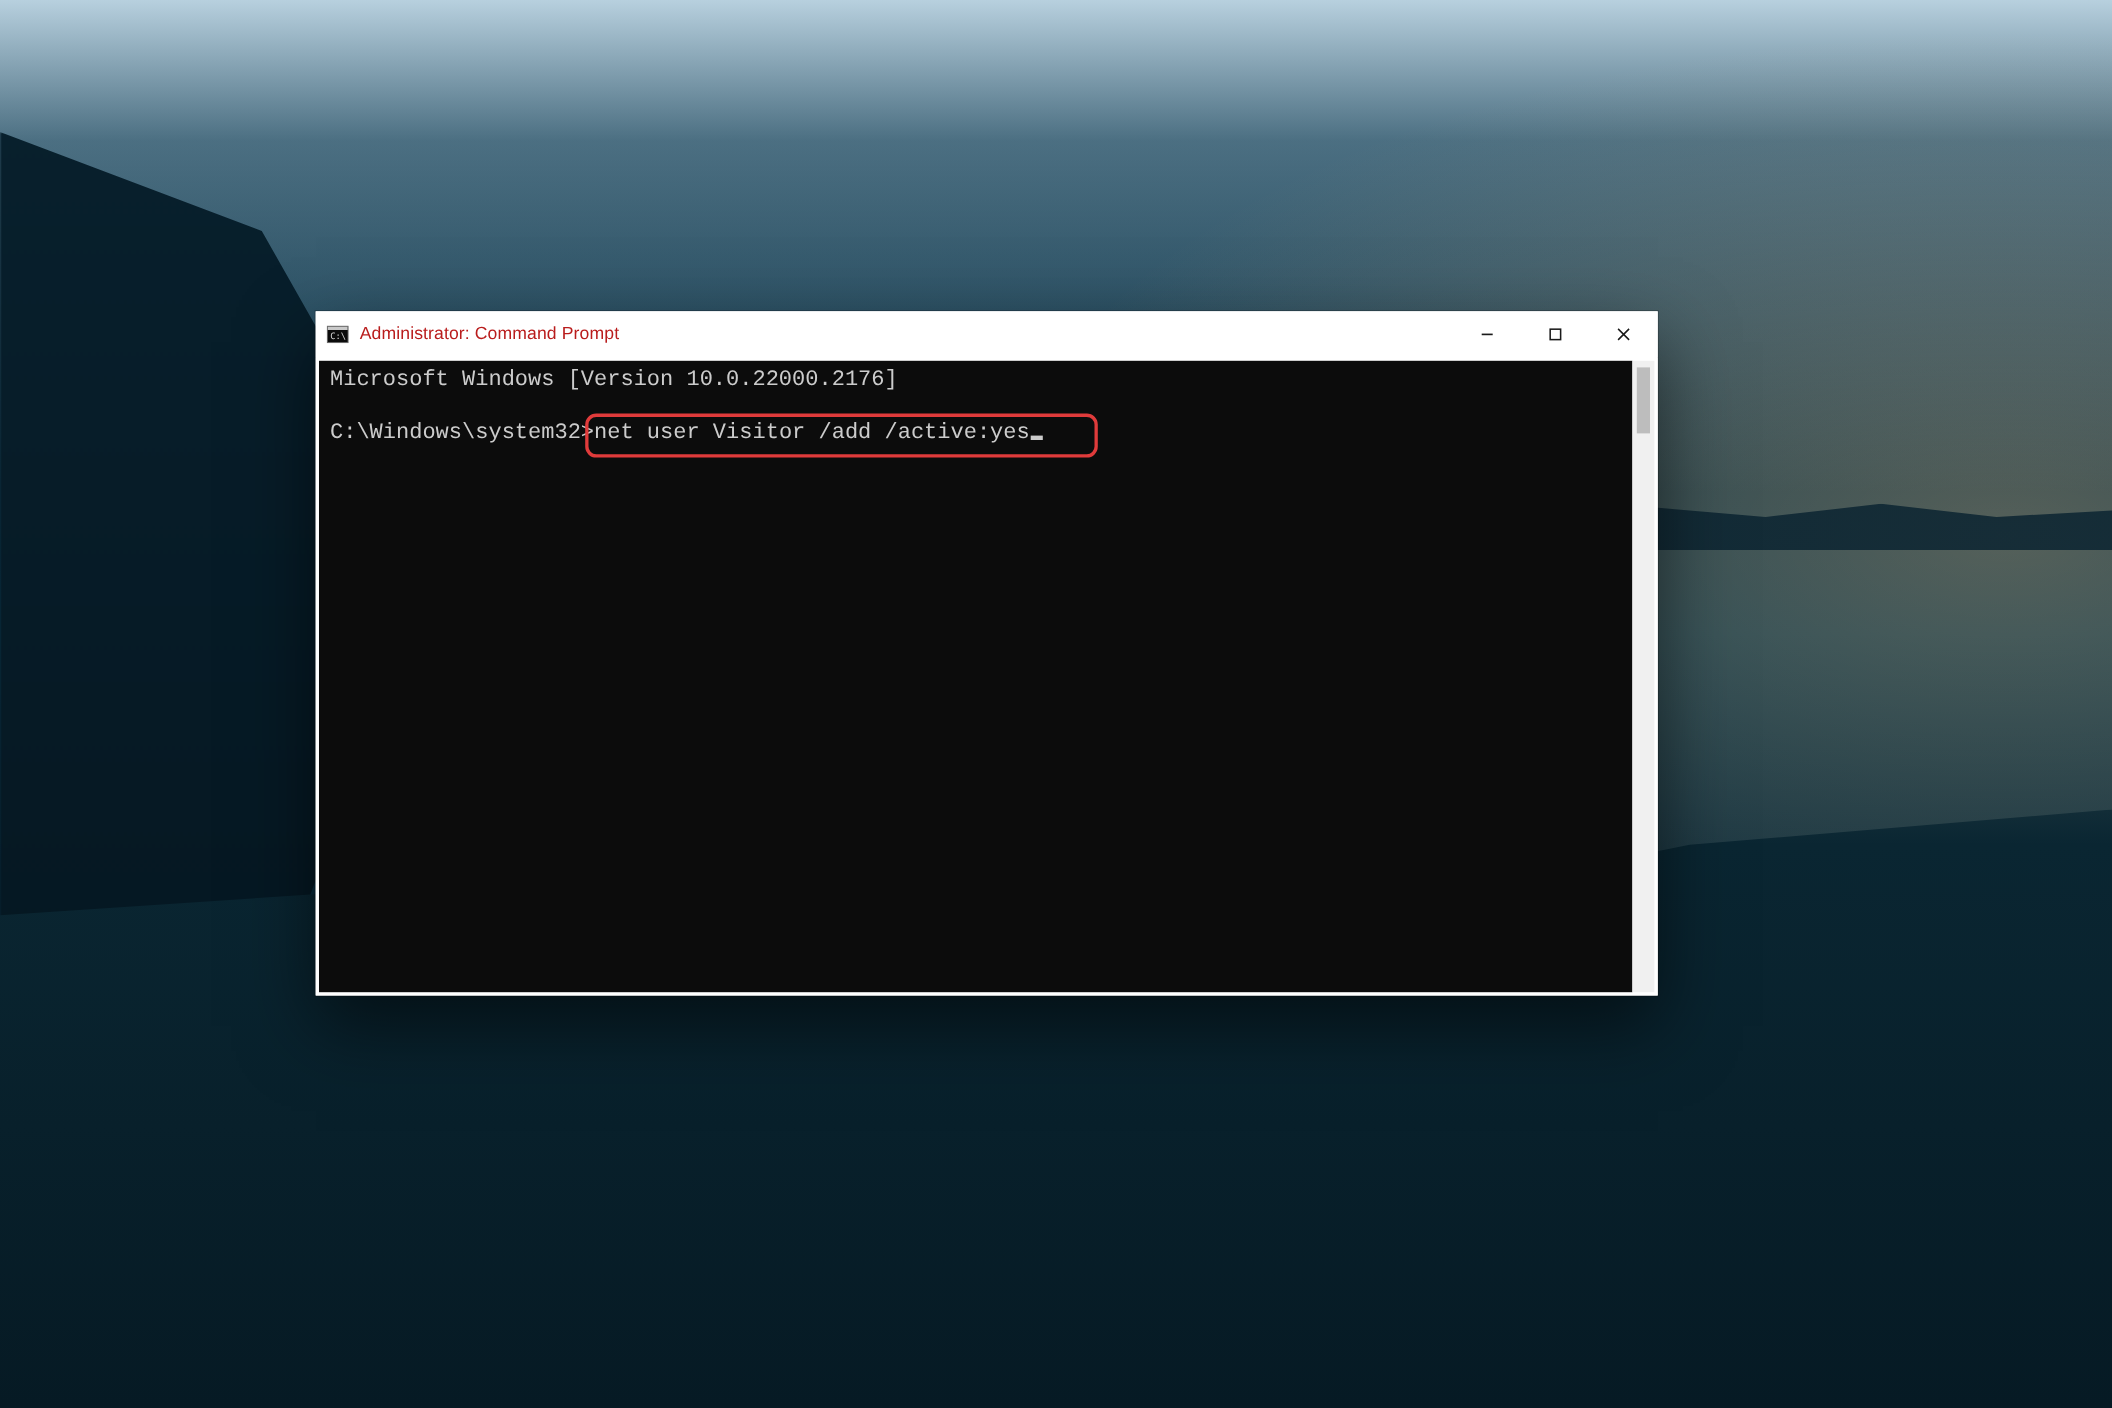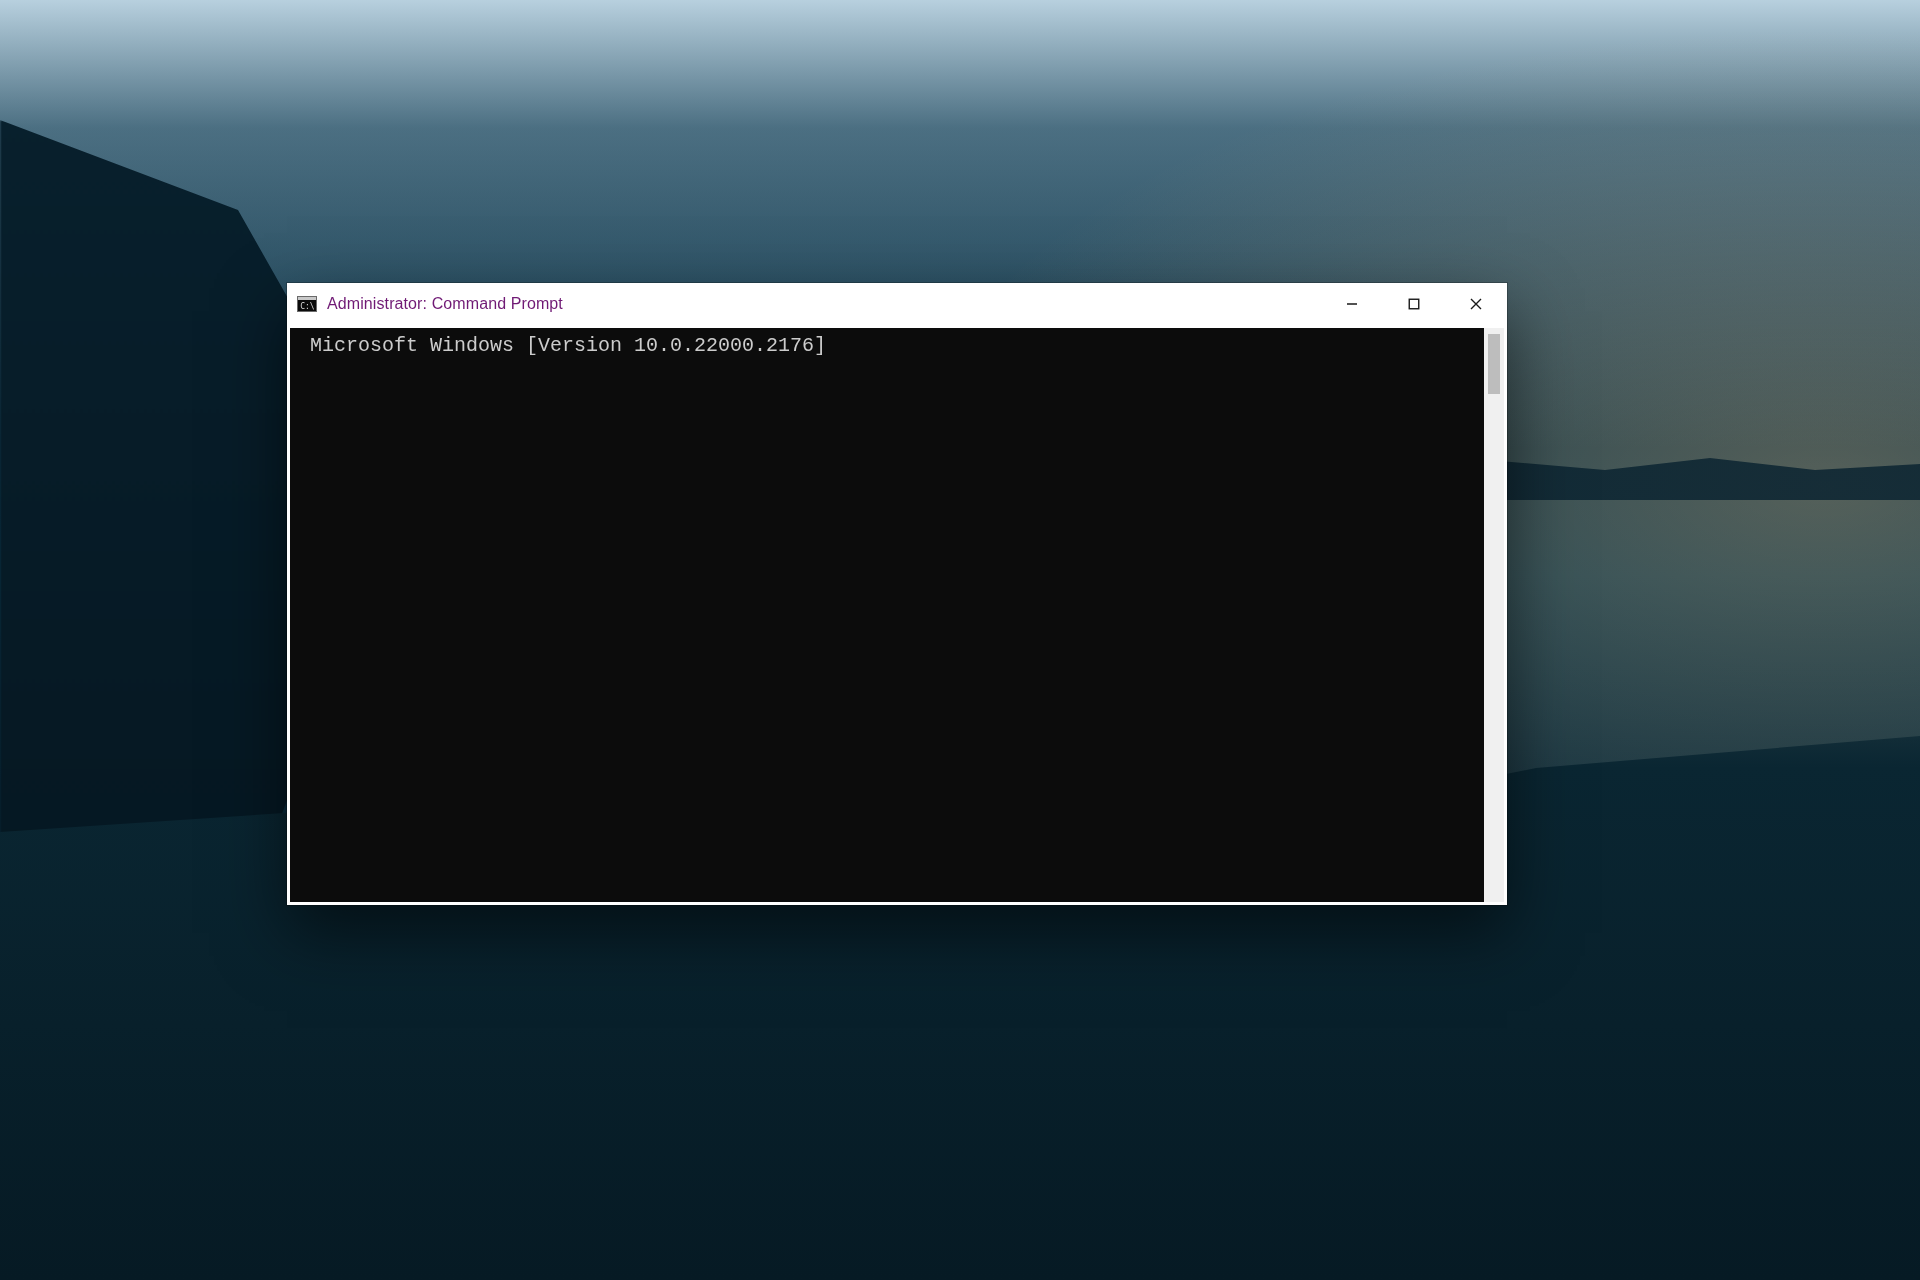--- a/index.html
+++ b/index.html
@@ -56,21 +56,21 @@
     user-select: none;
   }
   .titlebar .app-icon {
     width: 20px; height: 16px; margin-right: 10px;
     display: inline-flex; align-items: center; justify-content: center;
   }
   .titlebar .app-icon svg { display:block; }
   .titlebar .title-text {
     font-size: 16px;
     font-weight: 400;
-    color: #701a75;
+    color: #b91c1c;
     letter-spacing: 0.1px;
   }
 
   .win-controls {
     margin-left: auto;
     display: flex;
     height: 100%;
   }
   .win-btn {
     width: 62px;
@@ -90,21 +90,21 @@
     display: flex;
   }
 
   .terminal {
     flex: 1 1 auto;
     background: #0c0c0c;
     color: #cccccc;
     font-family: Consolas, "Courier New", monospace;
     font-size: 20px;
     line-height: 24px;
-    padding: 6px 8px 8px 20px;
+    padding: 6px 8px 8px 10px;
     position: relative;
     overflow: hidden;
   }
   .terminal .line { white-space: pre; }
   .terminal .blank { height: 24px; }
 
   .prompt-line { display:flex; align-items:flex-start; }
   .prompt-text { white-space: pre; }
   .cmd-wrap {
     display: inline-block;
@@ -183,19 +183,26 @@
           <path d="M1 1 L11 11 M11 1 L1 11" stroke="currentColor" stroke-width="1.4"></path>
         </svg>
       </div>
     </div>
   </div>
 
   <div class="client">
     <div class="terminal">
       <div class="line">Microsoft Windows [Version 10.0.22000.2176]</div>
       <div class="blank"></div>
+      <div class="prompt-line">
+        <span class="prompt-text">C:\Windows\system32&gt;</span>
+        <span class="cmd-wrap">
+          <span> </span><span class="cmd-text">net user Visitor /add /active:yes</span><span class="cursor"></span>
+          <span class="red-box"></span>
+        </span>
+      </div>
     </div>
     <div class="scrollbar">
       <div class="thumb"></div>
     </div>
   </div>
 
 </div>
 
 </body></html>

